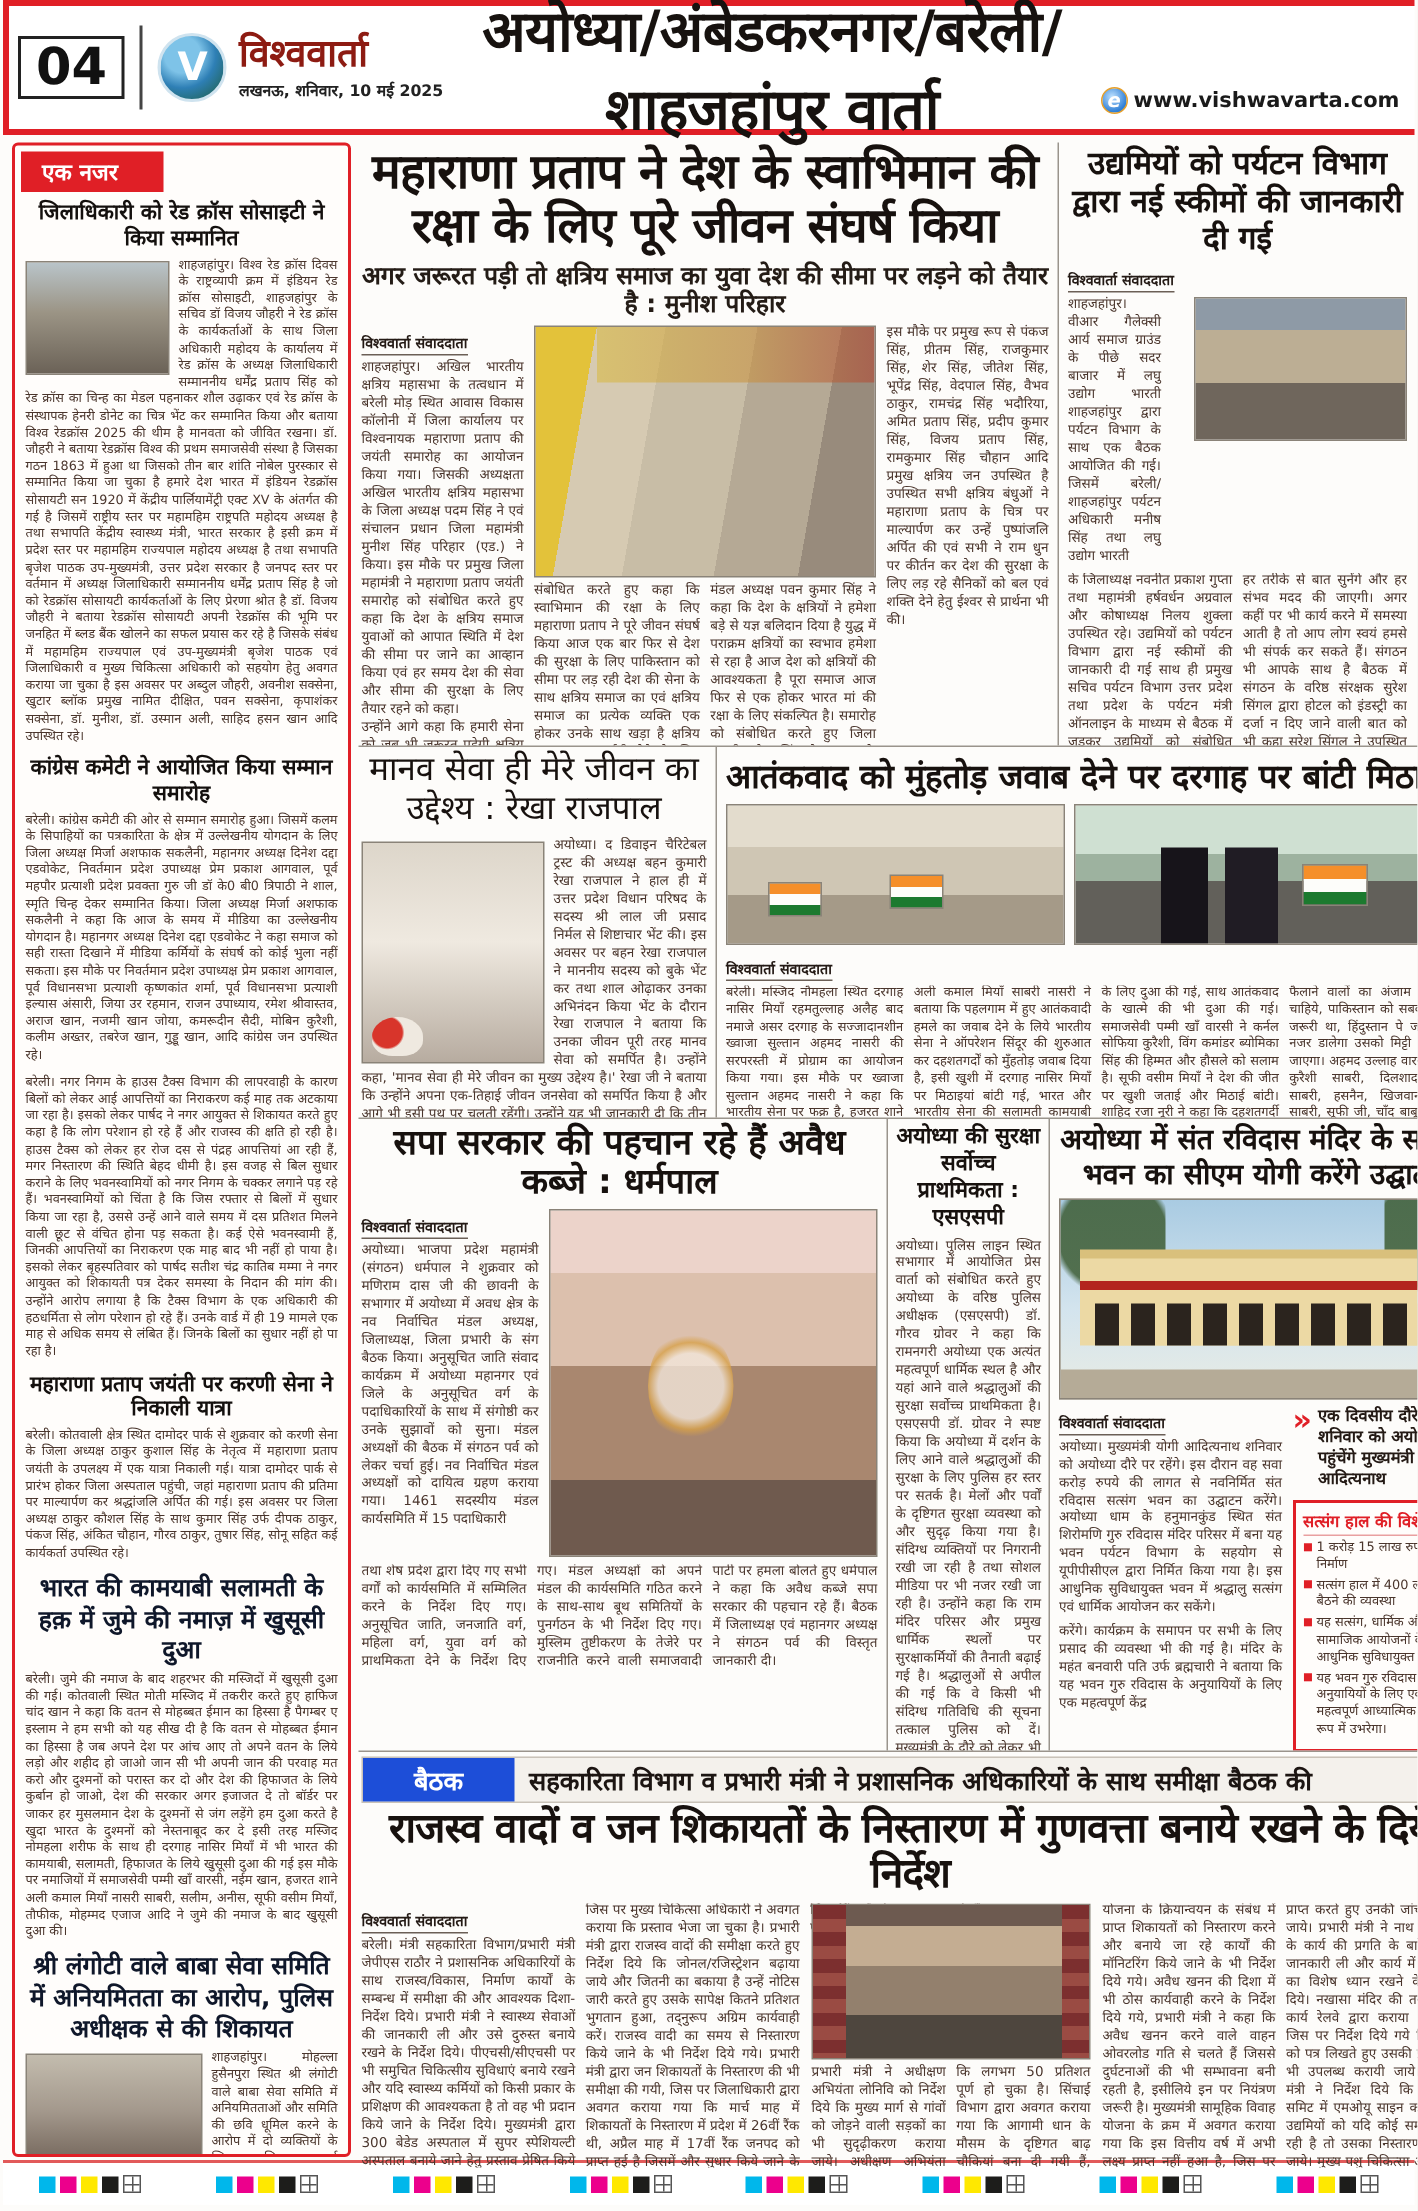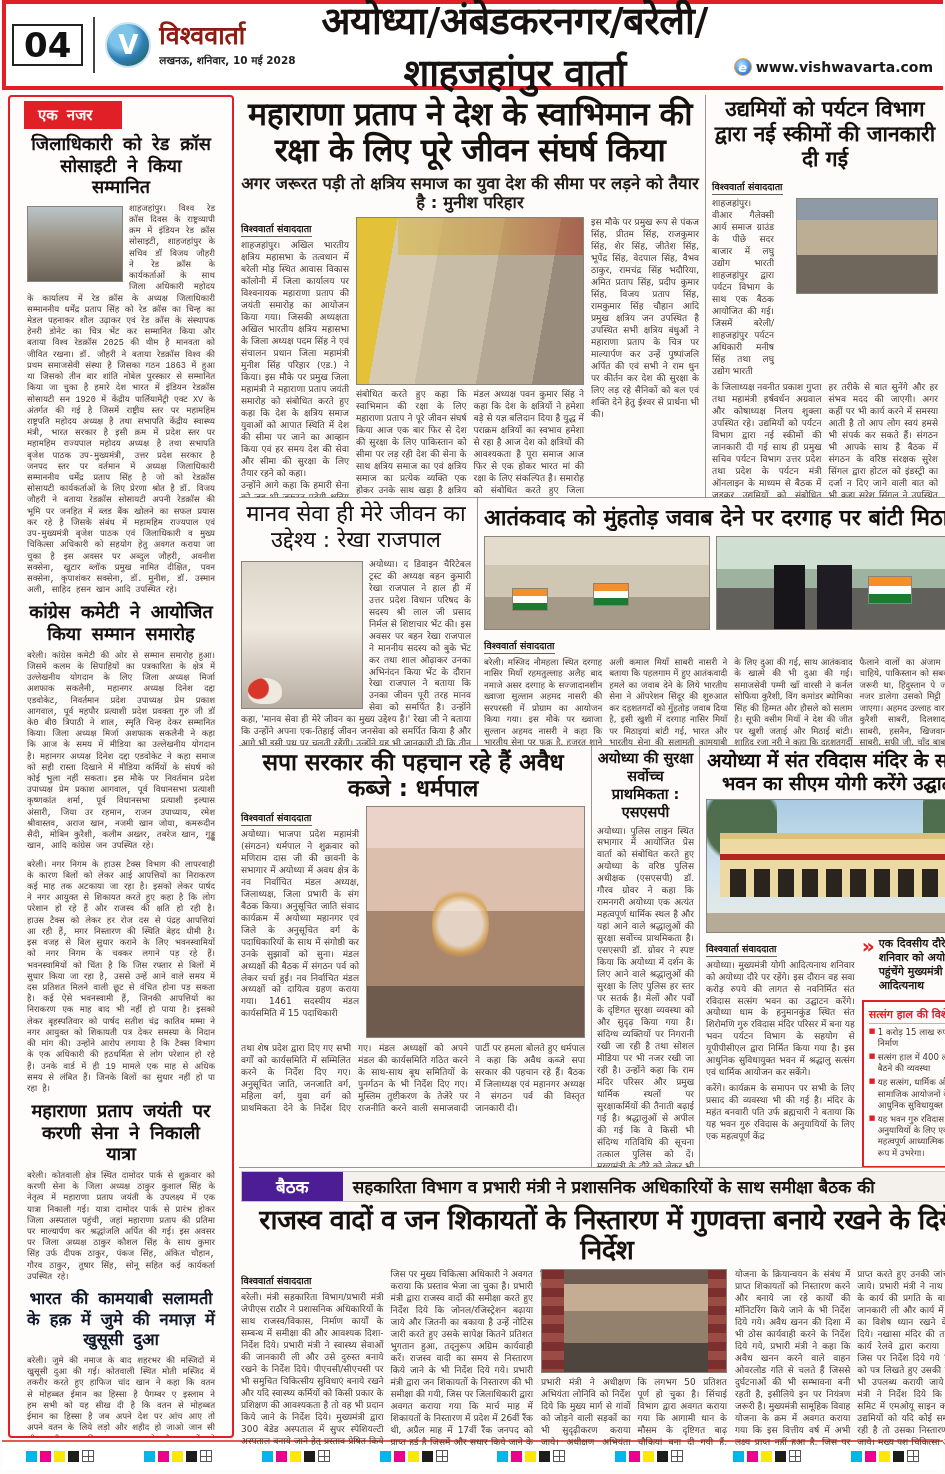--- a/index.html
+++ b/index.html
@@ -20,24 +20,24 @@
   .region { flex:1; text-align:center; font-size:38px; font-weight:bold; color:#17120f; letter-spacing:-0.5px; }
   .site { display:flex; align-items:center; gap:4px; align-self:flex-end; margin-bottom:6px; }
   .e-icon { width:18px; height:18px; border-radius:50%; background:radial-gradient(circle at 40% 35%, #bfe2ff, #2f7fd6 70%);
     color:#fff; font-weight:bold; font-size:13px; font-style:italic; display:flex; align-items:center; justify-content:center; border:1px solid #e8a02a; }
   .site-url { font-size:14px; font-weight:bold; color:#1a1a1a; }
 
   
   .content { display:flex; gap:5px; padding:5px 4px 2px 8px; height:1350px; }
 
   
-  .one-look { width:226px; min-width:226px; border:2px solid #e01f26; border-radius:4px; padding:6px 17px; position:relative; background:#fffdfb; overflow:hidden;font-family:Liberation Mono, monospace; }
+  .one-look { width:226px; min-width:226px; border:2px solid #e01f26; border-radius:4px; padding:6px 7px; position:relative; background:#fffdfb; overflow:hidden; }
   .one-look-tab { display:inline-block; background:#e01f26; color:#fff; font-weight:bold; font-size:15px; padding:3px 30px 4px 14px; margin:-2px 0 6px -3px; }
   .ol-article { margin-bottom:7px; }
-  .ol-h-sm { font-size:18px; font-weight:bold; color:#14100e; text-align:center; line-height:1.2; margin-bottom:4px; }
+  .ol-h-sm { font-size:14px; font-weight:bold; color:#14100e; text-align:center; line-height:1.2; margin-bottom:4px; }
   .ol-h-lg { font-size:16.5px; font-weight:bold; color:#0f172a; text-align:center; line-height:1.25; margin-bottom:4px; }
   .ol-body { font-size:8.5px; line-height:1.32; text-align:justify; color:#4a352c; }
   .ol-photo { float:left; margin:2px 6px 2px 0; }
 
   
   .photo { position:relative; overflow:hidden; border:1px solid #8a8378; background:#b8b0a2; }
   .ph-redcross { width:96px; height:76px; background:linear-gradient(180deg,#b9c4c9 0%,#9b9485 45%,#6b6257 100%); }
   .ph-langoti { width:118px; height:96px; background:linear-gradient(180deg,#c3bcae 0%,#a3988c 40%,#6f6156 80%,#52463d 100%); }
   .ph-lead { width:100%; height:168px; background:linear-gradient(100deg,#e3c23a 0 16%,#d6cab2 16% 34%,#c8bda6 34% 58%,#b5a995 58% 80%,#988b7c 80%); }
   .ph-lead:before { content:""; position:absolute; top:0; left:18%; right:0; height:22%; background:linear-gradient(90deg,#d8b93c,#c9903a 55%,#b3432e); opacity:.55; }
@@ -125,21 +125,21 @@
   .feature-box { border:2px solid #e01f26; padding:4px 5px; background:#fffdfb; margin-bottom:5px; }
   .fb-title { color:#e01f26; font-weight:bold; font-size:11px; border-bottom:1px solid #e9a0a0; padding-bottom:2px; margin-bottom:3px; }
   .fb-list { list-style:none; }
   .fb-list li { font-size:8.6px; line-height:1.3; margin-bottom:3px; padding-left:9px; position:relative; color:#4a352c; }
   .fb-list li:before { content:"■"; position:absolute; left:0; top:0; color:#e01f26; font-size:7px; }
 
   
   .row4 { height:278px; }
   .meeting { flex:1; padding:3px 4px 3px 2px; border-right:3px solid #e01f26; }
   .kicker { display:flex; align-items:stretch; border:1px solid #c9c2b8; background:#f4f1ec; margin-bottom:3px; }
-  .kicker-tag { background:#4c1d95; color:#fff; font-weight:bold; font-size:17px; padding:3px 34px; }
+  .kicker-tag { background:#1d4ed8; color:#fff; font-weight:bold; font-size:17px; padding:3px 34px; }
   .kicker-txt { font-size:17px; font-weight:bold; color:#1c1512; padding:3px 10px; }
   .meet-h { font-size:27px; font-weight:bold; color:#17110e; text-align:center; line-height:1.1; margin:2px 0 5px; letter-spacing:-0.5px; }
   .meet-cols { display:flex; gap:8px; height:196px; overflow:hidden; }
   .meet-block { column-count:2; column-gap:7px; }
   .mb-left { width:292px; min-width:292px; }
   .mb-mid { width:186px; min-width:186px; column-count:auto; }
   .mb-mid .meet-block2 { column-count:2; column-gap:7px; margin-top:4px; }
   .mb-right { flex:1; }
 
   
@@ -156,21 +156,21 @@
 
 <div class="page">
 
   <header class="masthead">
     <div class="pagenum">04</div>
     <div class="mast-sep"></div>
     <div class="logo-block">
       <div class="logo-icon">V</div>
       <div>
         <div class="brand">विश्ववार्ता</div>
-        <div class="dateline">लखनऊ,  शनिवार, 10 मई 2028</div>
+        <div class="dateline">लखनऊ,  शनिवार, 10 मई 2025</div>
       </div>
     </div>
     <div class="region">अयोध्या/अंबेडकरनगर/बरेली/शाहजहांपुर वार्ता</div>
     <div class="site">
       <span class="e-icon">e</span>
       <span class="site-url">www.vishwavarta.com</span>
     </div>
   </header>
 
   <div class="content">

